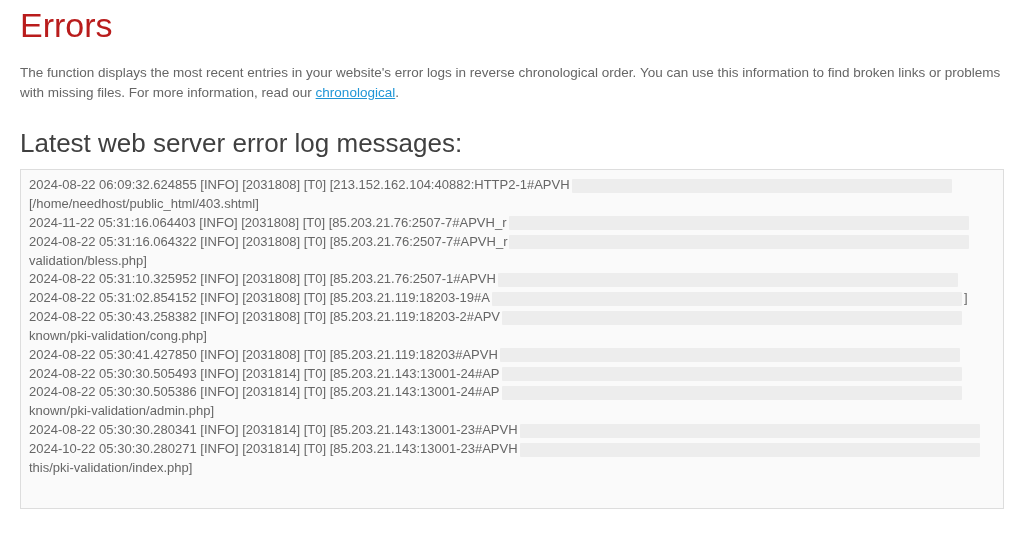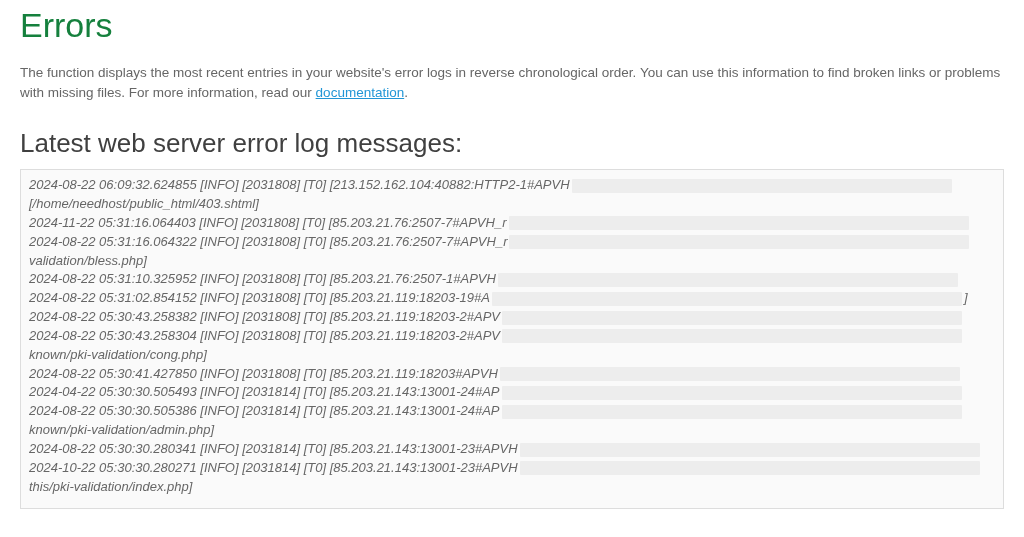--- a/index.html
+++ b/index.html
@@ -6,21 +6,21 @@
     body {
       font-family: "Segoe UI", Tahoma, Geneva, sans-serif;
       background: #ffffff;
       color: #555;
       padding: 0 20px 20px 20px;
       width: 1024px;
     }
     h1.page-title {
       font-size: 34px;
       font-weight: 300;
-      color: #15803d;
+      color: #b91c1c;
       margin: 6px 0 18px 0;
     }
     p.intro {
       font-size: 13.5px;
       line-height: 1.45;
       color: #666;
       margin-bottom: 26px;
     }
     a.doc-link {
       color: #2196d6;
@@ -40,21 +40,20 @@
       overflow-y: scroll;
       padding: 6px 8px;
       font-family: "Segoe UI", Tahoma, sans-serif;
       font-size: 13px;
       line-height: 1.45;
       color: #666;
     }
     .log-line {
       position: relative;
       white-space: normal;
-      font-style: italic;
     }
     .log-text { }
     .redact {
       display: inline-block;
       background: #ededed;
       vertical-align: middle;
       margin-left: 2px;
       border-radius: 1px;
     }
     .redact.w-med   { width: 380px; height: 14px; }
@@ -62,36 +61,35 @@
     .redact.w-full  { width: 470px; height: 14px; }
     .continuation { }
     .trailing-bracket { color:#666; margin-left:2px; }
   </style>
 </head>
 <body>
 
 <h1 class="page-title">Errors</h1>
 
 <p class="intro">
-  <span>The function displays the most recent entries in your website's error logs in reverse chronological order. You can use this information to find broken links or problems with missing files. For more information, read our </span><a href="#" class="doc-link">documentation</a><span>.</span>
+  <span>The function displays the most recent entries in your website's error logs in reverse chronological order. You can use this information to find broken links or problems with missing files. For more information, read our </span><a href="#" class="doc-link">chronological</a><span>.</span>
 </p>
 
 <h2 class="section-title">Latest web server error log messages:</h2>
 
 <div class="log-box" id="log-box">
     <div class="log-line"><span class="log-text">2024-08-22 06:09:32.624855 [INFO] [2031808] [T0] [213.152.162.104:40882:HTTP2-1#APVH</span><span class="redact w-med"></span></div>
     <div class="log-line continuation">[/home/needhost/public_html/403.shtml]</div>
     <div class="log-line"><span class="log-text">2024-11-22 05:31:16.064403 [INFO] [2031808] [T0] [85.203.21.76:2507-7#APVH_r</span><span class="redact w-long"></span></div>
     <div class="log-line"><span class="log-text">2024-08-22 05:31:16.064322 [INFO] [2031808] [T0] [85.203.21.76:2507-7#APVH_r</span><span class="redact w-long"></span></div>
     <div class="log-line continuation">validation/bless.php]</div>
     <div class="log-line"><span class="log-text">2024-08-22 05:31:10.325952 [INFO] [2031808] [T0] [85.203.21.76:2507-1#APVH</span><span class="redact w-long"></span></div>
     <div class="log-line"><span class="log-text">2024-08-22 05:31:02.854152 [INFO] [2031808] [T0] [85.203.21.119:18203-19#A</span><span class="redact w-full"></span><span class="trailing-bracket">]</span></div>
     <div class="log-line"><span class="log-text">2024-08-22 05:30:43.258382 [INFO] [2031808] [T0] [85.203.21.119:18203-2#APV</span><span class="redact w-long"></span></div>
-    <div class="log-line"><span class="log-text">2024-08-22 05:30:43.258304 [INFO] [2031808] [T0] [85.203.21.119:18203-2#APV</span><span class="redact w-long"></span></div>
     <div class="log-line continuation">known/pki-validation/cong.php]</div>
     <div class="log-line"><span class="log-text">2024-08-22 05:30:41.427850 [INFO] [2031808] [T0] [85.203.21.119:18203#APVH</span><span class="redact w-long"></span></div>
-    <div class="log-line"><span class="log-text">2024-04-22 05:30:30.505493 [INFO] [2031814] [T0] [85.203.21.143:13001-24#AP</span><span class="redact w-long"></span></div>
+    <div class="log-line"><span class="log-text">2024-08-22 05:30:30.505493 [INFO] [2031814] [T0] [85.203.21.143:13001-24#AP</span><span class="redact w-long"></span></div>
     <div class="log-line"><span class="log-text">2024-08-22 05:30:30.505386 [INFO] [2031814] [T0] [85.203.21.143:13001-24#AP</span><span class="redact w-long"></span></div>
     <div class="log-line continuation">known/pki-validation/admin.php]</div>
     <div class="log-line"><span class="log-text">2024-08-22 05:30:30.280341 [INFO] [2031814] [T0] [85.203.21.143:13001-23#APVH</span><span class="redact w-long"></span></div>
     <div class="log-line"><span class="log-text">2024-10-22 05:30:30.280271 [INFO] [2031814] [T0] [85.203.21.143:13001-23#APVH</span><span class="redact w-long"></span></div>
     <div class="log-line continuation">this/pki-validation/index.php]</div>
   </div>
 
 </body></html>

